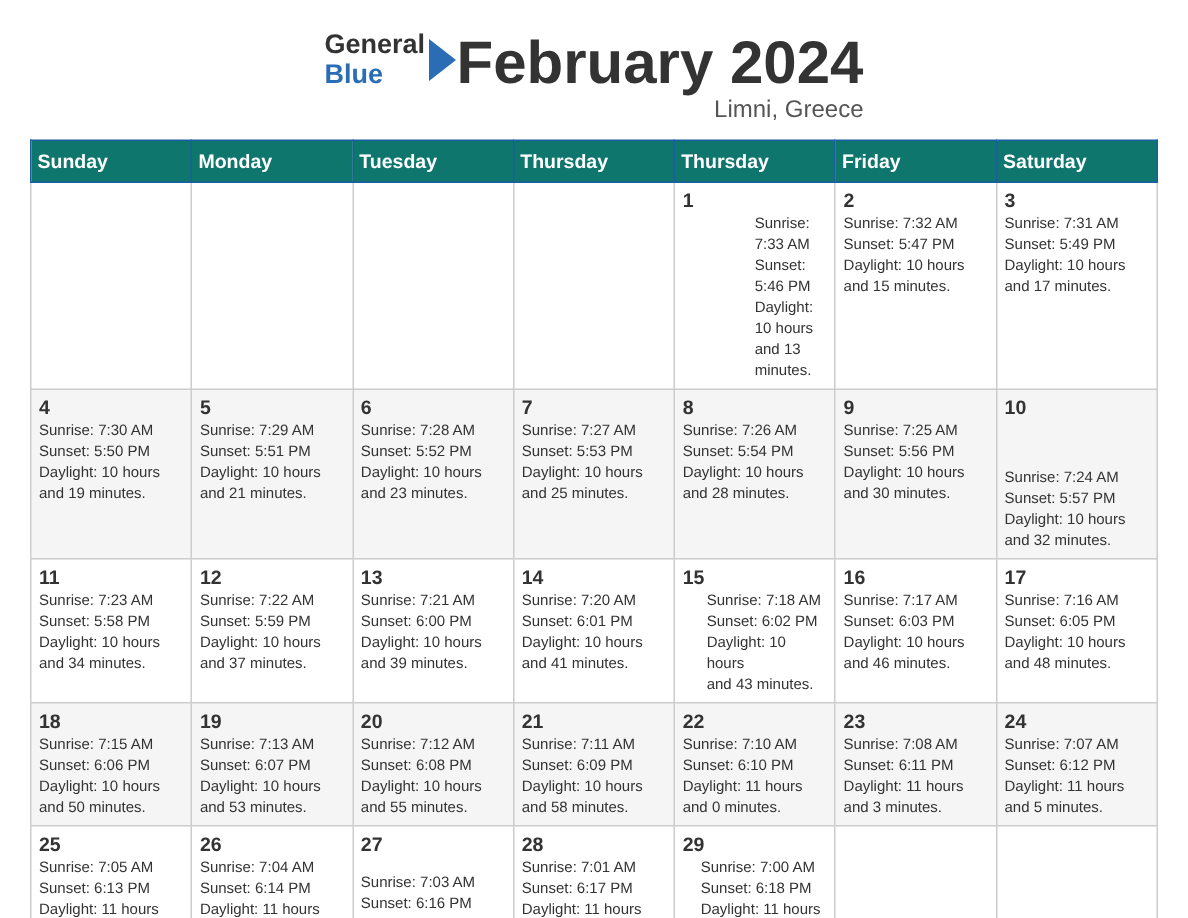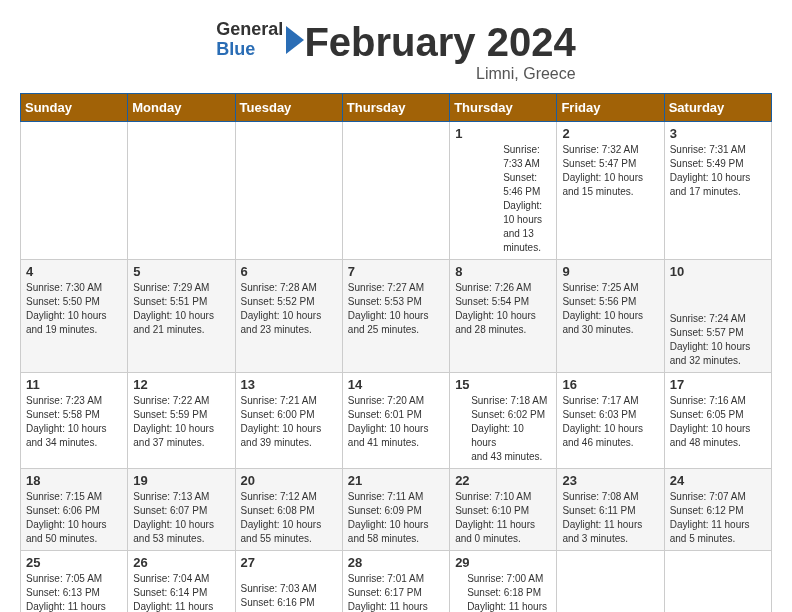--- a/index.html
+++ b/index.html
@@ -49,21 +49,21 @@
       font-size: 16px;
       font-weight: normal;
       color: #555;
     }
     .calendar {
       width: 100%;
       border-collapse: collapse;
       table-layout: fixed;
     }
     .calendar thead th {
-      background: #a16207;
+      background: #0f766e;
       color: #fff;
       font-size: 13px;
       font-weight: bold;
       padding: 6px 4px;
       text-align: left;
       border: 1px solid #1a5da0;
     }
     .calendar tbody td {
       border: 1px solid #ccc;
       vertical-align: top;

